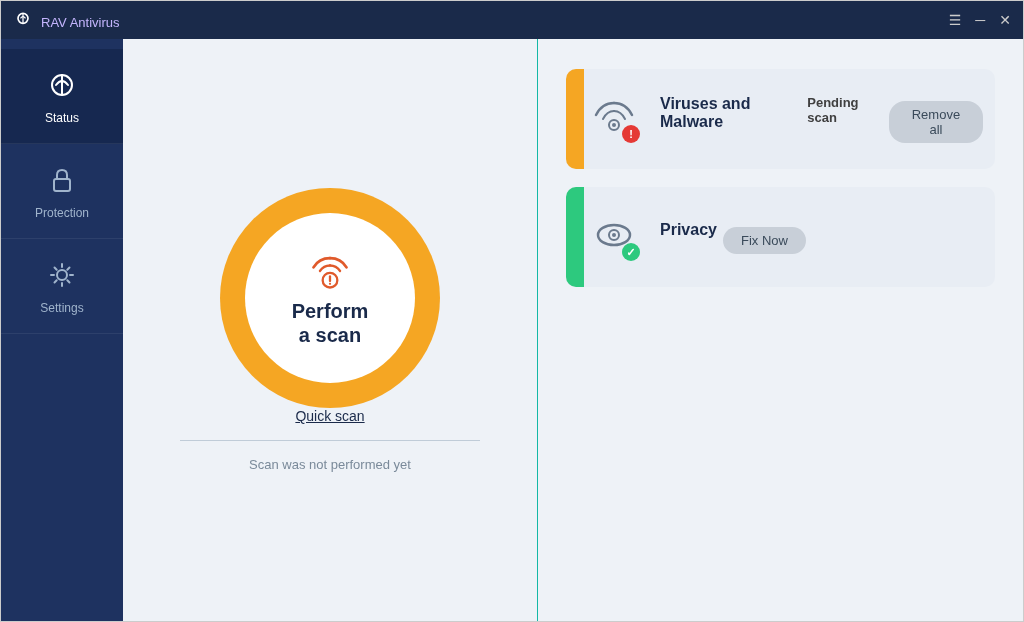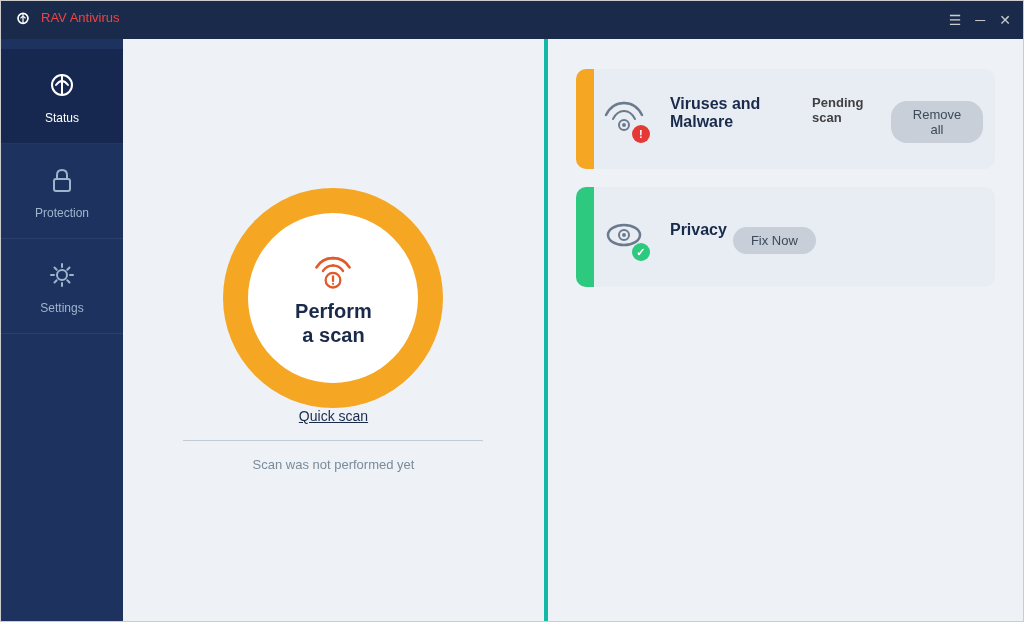--- a/index.html
+++ b/index.html
@@ -18,23 +18,23 @@
     .title-bar {
       background: #1a2a4a;
       height: 38px;
       display: flex;
       align-items: center;
       padding: 0 12px;
       flex-shrink: 0;
     }
     .title-bar-logo {
       display: flex;
-      align-items: flex-start;
+      align-items: flex-end;
       gap: 8px;
-      color: #ef4444;
+      color: #c4b5fd;
       font-size: 13px;
       font-weight: 500;
     }
     .title-bar-logo svg {
       width: 20px;
       height: 20px;
     }
     .title-bar-controls {
       margin-left: auto;
       display: flex;
@@ -101,22 +101,22 @@
       background: #eef2f7;
     }
 
     
     .left-panel {
       flex: 1;
       display: flex;
       flex-direction: column;
       align-items: center;
       justify-content: center;
-      padding: 20px;
-      border-right: 4px solid #14b8a6;
+      padding: 12px;
+      border-right: 1px solid #14b8a6;
       background: #eef2f7;
     }
     .scan-circle-outer {
       width: 220px;
       height: 220px;
       border-radius: 50%;
       background: #f5a623;
       display: flex;
       align-items: center;
       justify-content: center;

